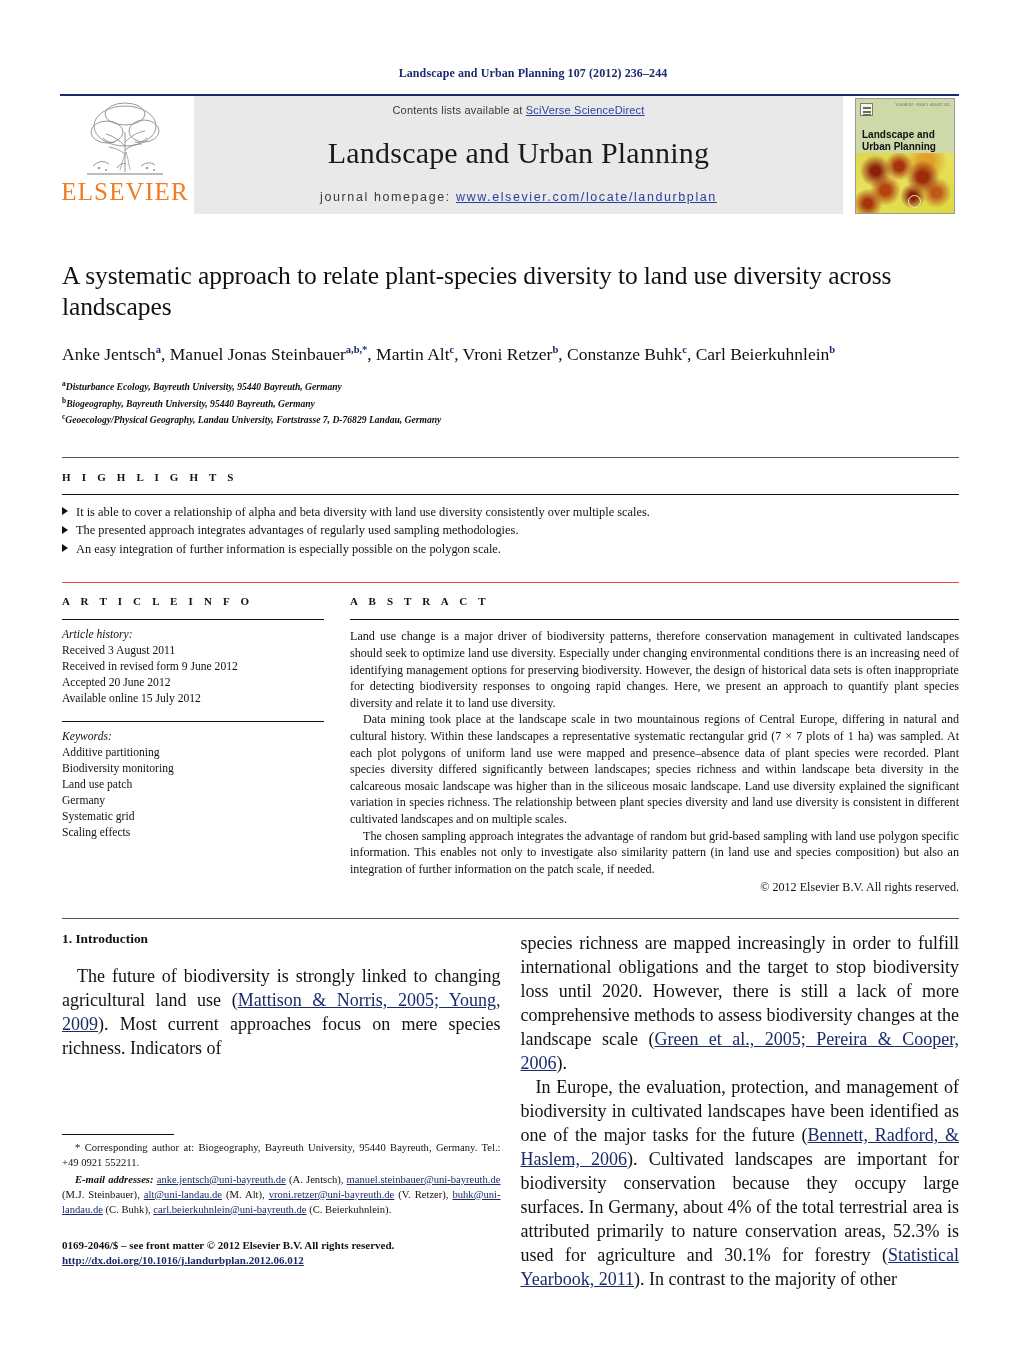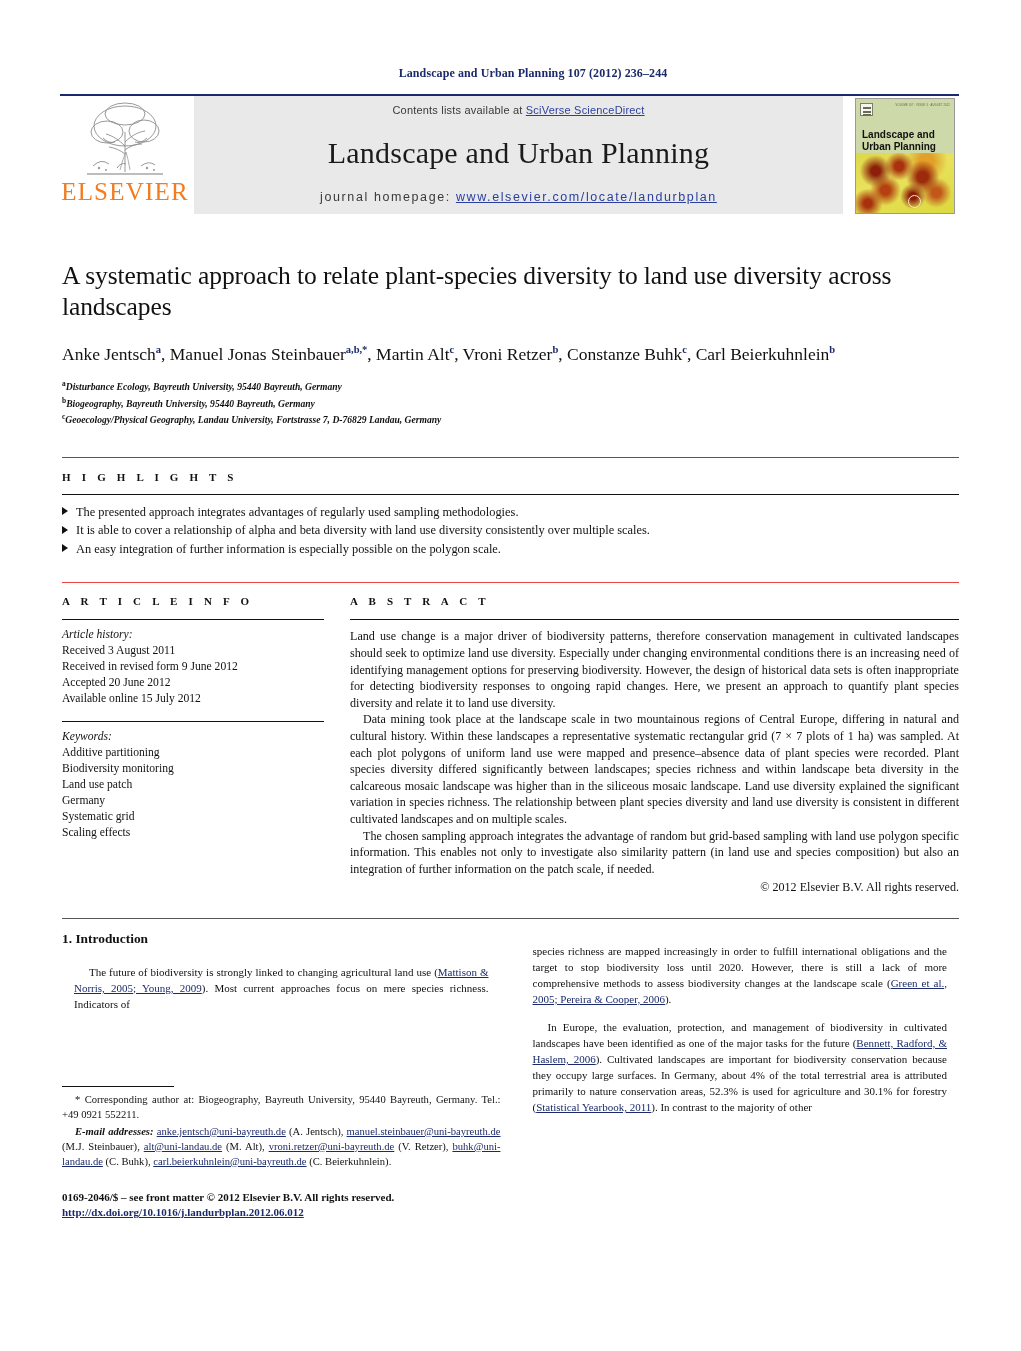--- a/index.html
+++ b/index.html
@@ -251,24 +251,24 @@
   .bodycol { flex: 1 1 0; width: 0; }
   h2.secnum {
     font-family: "Liberation Serif", serif;
     font-weight: bold;
     font-size: 13.4px;
     color: #111;
     margin: 0 0 17px 0;
   }
   .bodycol p {
     font-family: "Liberation Serif", serif;
-    font-size: 11px;
-    line-height: 16px;
+    font-size: 18px;
+    line-height: 24px;
     text-align: justify;
-    margin: 12px;
+    margin: 0;
     color: #111;
   }
   .bodycol p.indent { text-indent: 15px; }
   .cite { color: #1b2a6b; }
 
   
   .footnotes { margin-top: 74px; }
   .fn-rule { width: 112px; border-top: 1px solid #111; margin-bottom: 5px; }
   .fn {
     font-family: "Liberation Serif", serif;
@@ -366,22 +366,22 @@
       <div class="affil"><sup>a</sup><span>Disturbance Ecology, Bayreuth University, 95440 Bayreuth, Germany</span></div>
       <div class="affil"><sup>b</sup><span>Biogeography, Bayreuth University, 95440 Bayreuth, Germany</span></div>
       <div class="affil"><sup>c</sup><span>Geoecology/Physical Geography, Landau University, Fortstrasse 7, D-76829 Landau, Germany</span></div>
     </div>
   </div>
 
   <div class="sec-highlights">
     <div class="sec-label">H I G H L I G H T S</div>
     <div class="hl-rule"></div>
     <ul class="hl-list">
+      <li><span class="tri"></span><span>It is able to cover a relationship of alpha and beta diversity with land use diversity consistently over multiple scales.</span></li>
       <li><span class="tri"></span><span>The presented approach integrates advantages of regularly used sampling methodologies.</span></li>
-      <li><span class="tri"></span><span>It is able to cover a relationship of alpha and beta diversity with land use diversity consistently over multiple scales.</span></li>
       <li><span class="tri"></span><span>An easy integration of further information is especially possible on the polygon scale.</span></li>
     </ul>
   </div>
 
   <div class="sec-info">
 
     <div class="col-info">
       <div class="sec-label">A R T I C L E    I N F O</div>
       <div class="info-rule"></div>
       <div class="info-group">

